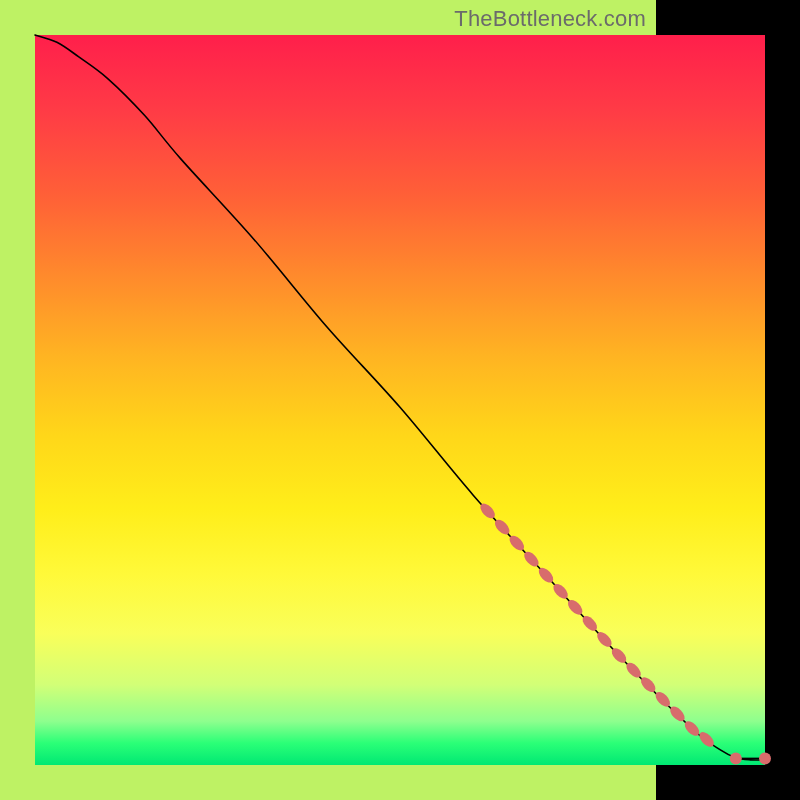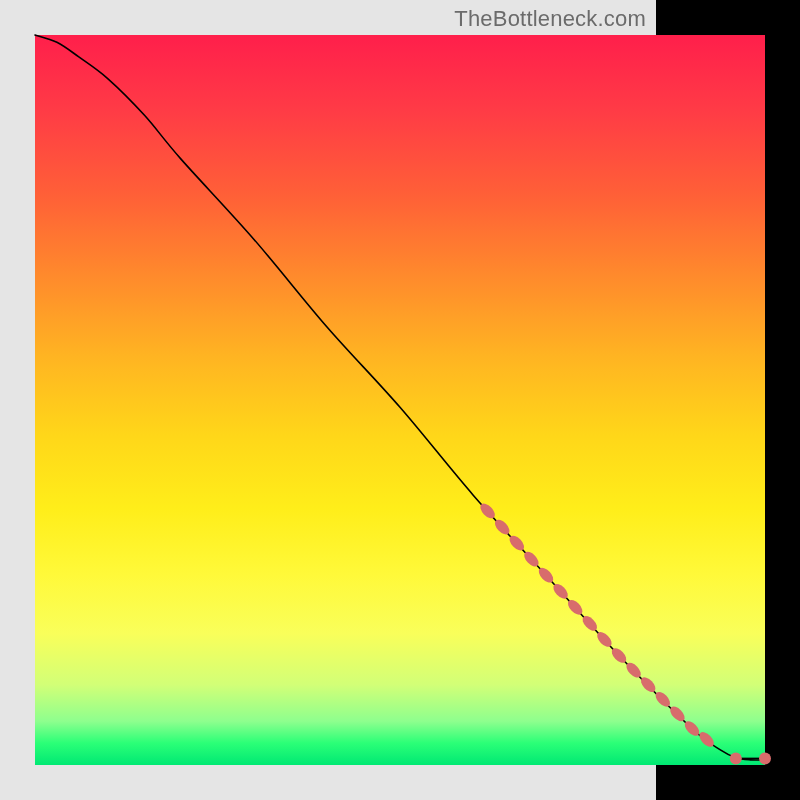--- a/index.html
+++ b/index.html
@@ -8,21 +8,21 @@
     width: 800px;
     height: 800px;
     background: #000;
     overflow: hidden;
     font-family: Arial, Helvetica, sans-serif;
   }
   .frame {
     position: relative;
     width: 656px;
     height: 800px;
-    background: #e5e5e5;
+    background: #bef264;
     text-decoration: underline;
   }
   .plot {
     position: absolute;
     left: 35px;
     top: 35px;
     width: 730px;
     height: 730px;
     
     background: linear-gradient(

